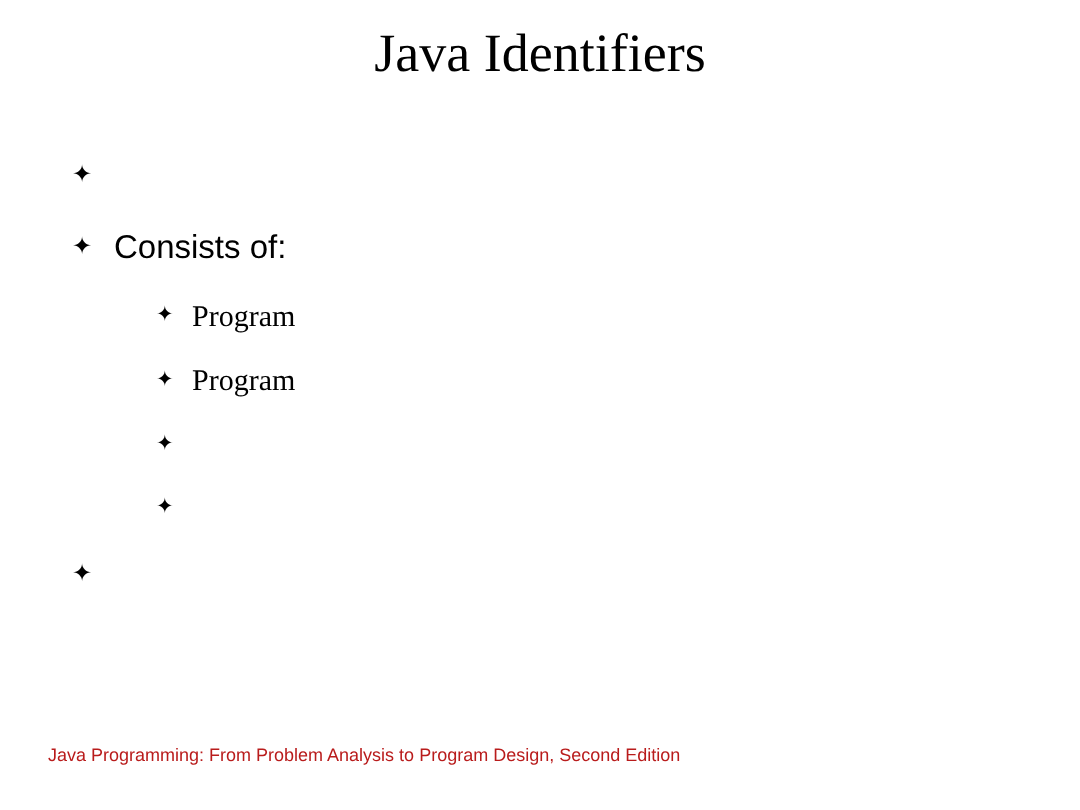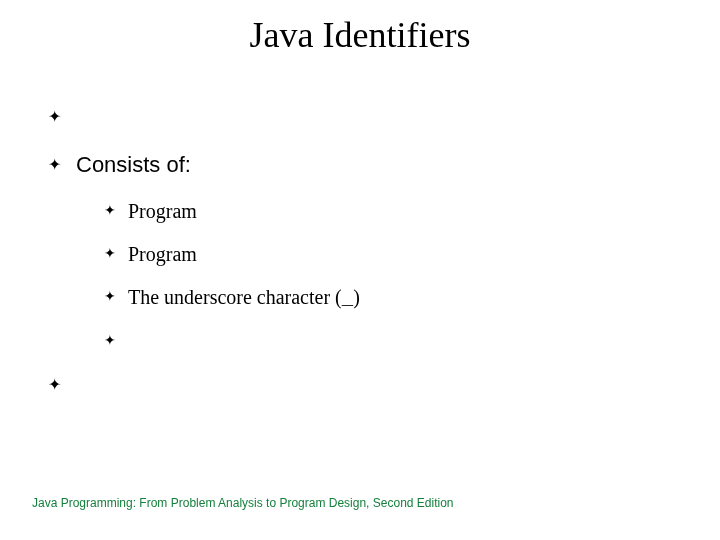--- a/index.html
+++ b/index.html
@@ -67,21 +67,21 @@
   .mono {
     font-family: "Courier New", Courier, monospace;
     font-size: 19px;
   }
   .footer {
     position: absolute;
     left: 32px;
     bottom: 30px;
     font-family: Arial, Helvetica, sans-serif;
     font-size: 12px;
-    color: #15803d;
+    color: #b91c1c;
   }
 </style>
 </head>
 <body>
 
 <div class="slide">
 
   <div class="title">Java Identifiers</div>
 
   <div class="body">
@@ -99,21 +99,20 @@
       <div class="lvl2">
         <span class="marker">✦</span>
         <span>Program</span>
       </div>
       <div class="lvl2">
         <span class="marker">✦</span>
         <span>Program</span>
       </div>
       <div class="lvl2">
         <span class="marker">✦</span>
-        <span><span>The underscore character (</span><span class="mono">_</span><span>)</span></span>
       </div>
       <div class="lvl2">
         <span class="marker">✦</span>
       </div>
     </div>
 
     <div class="lvl1">
       <span class="marker">✦</span>
     </div>
 

